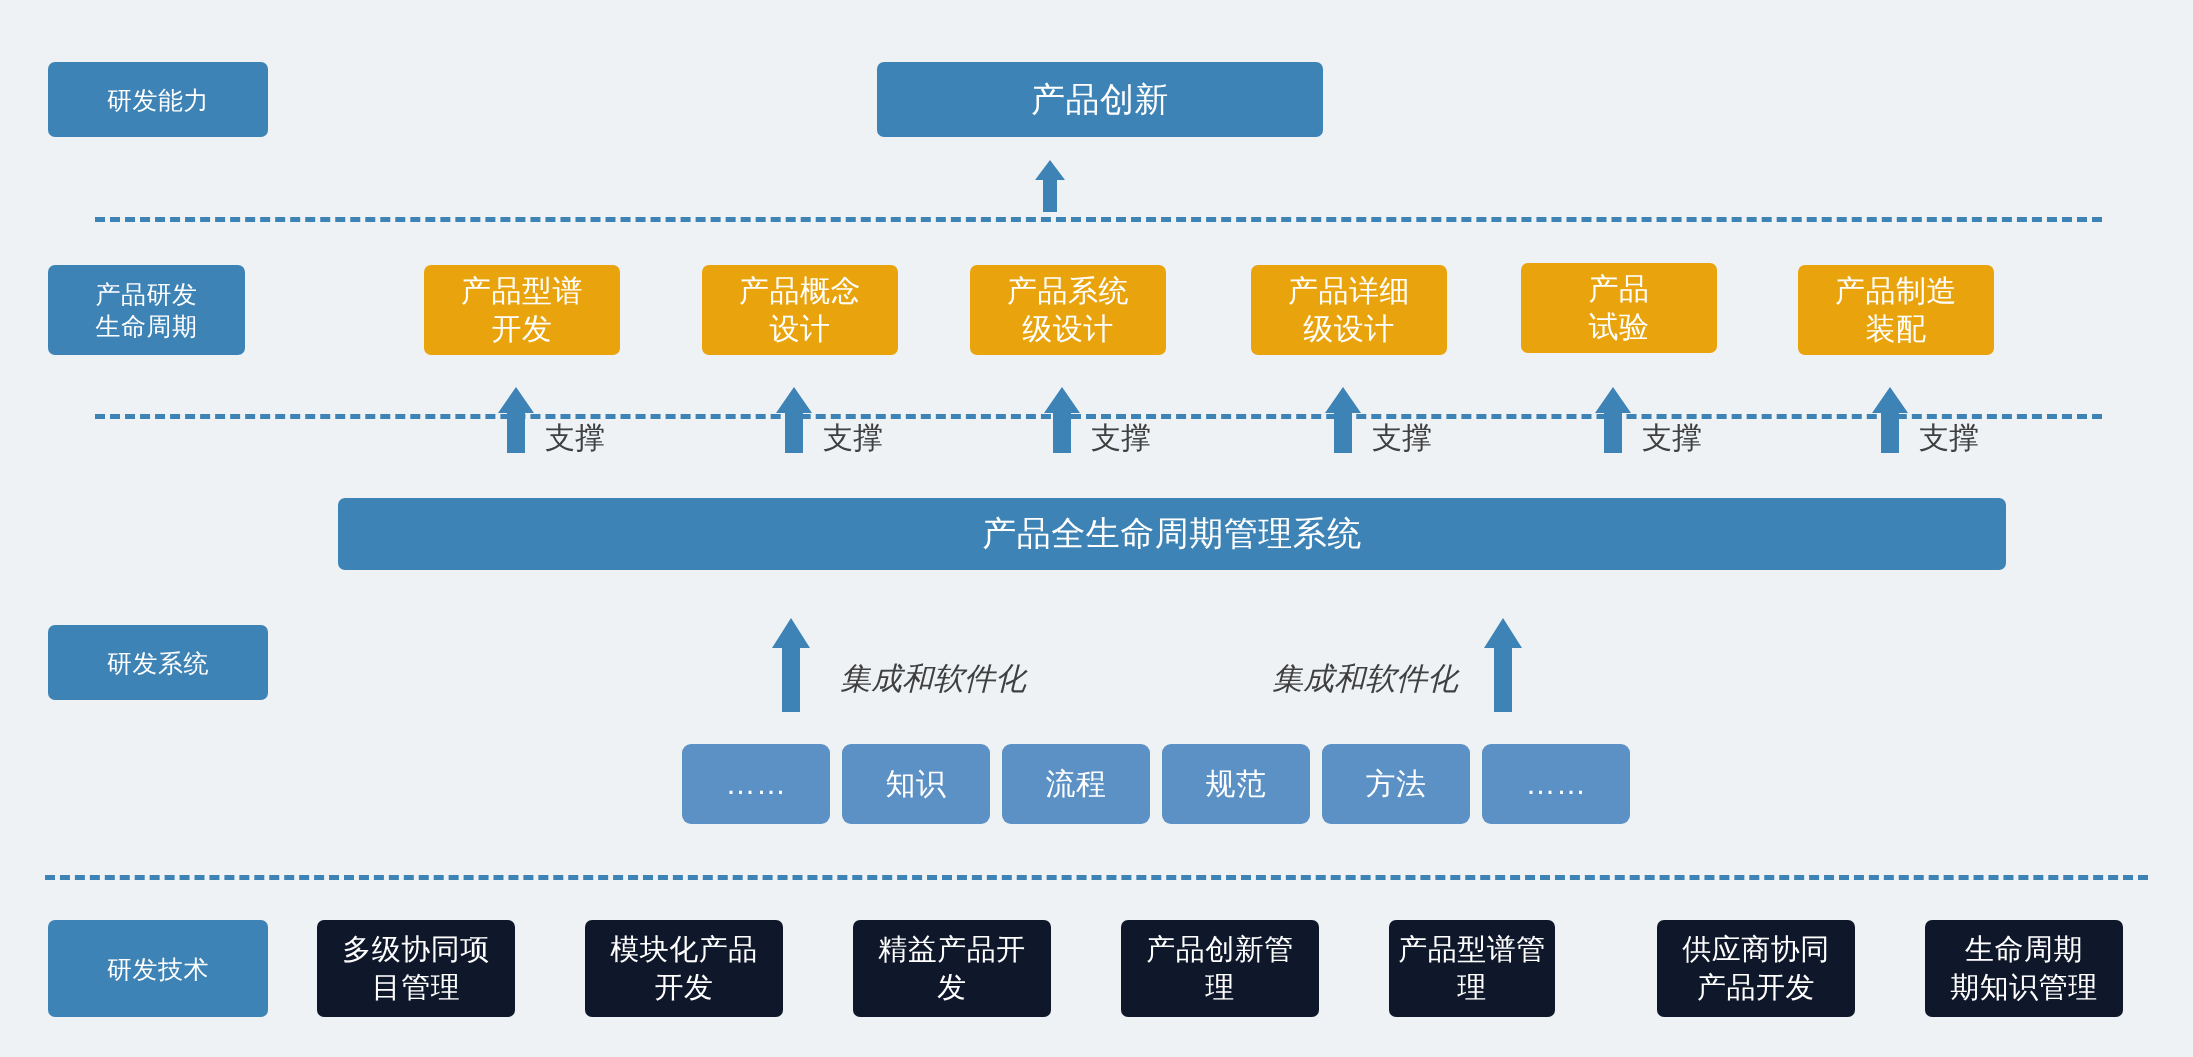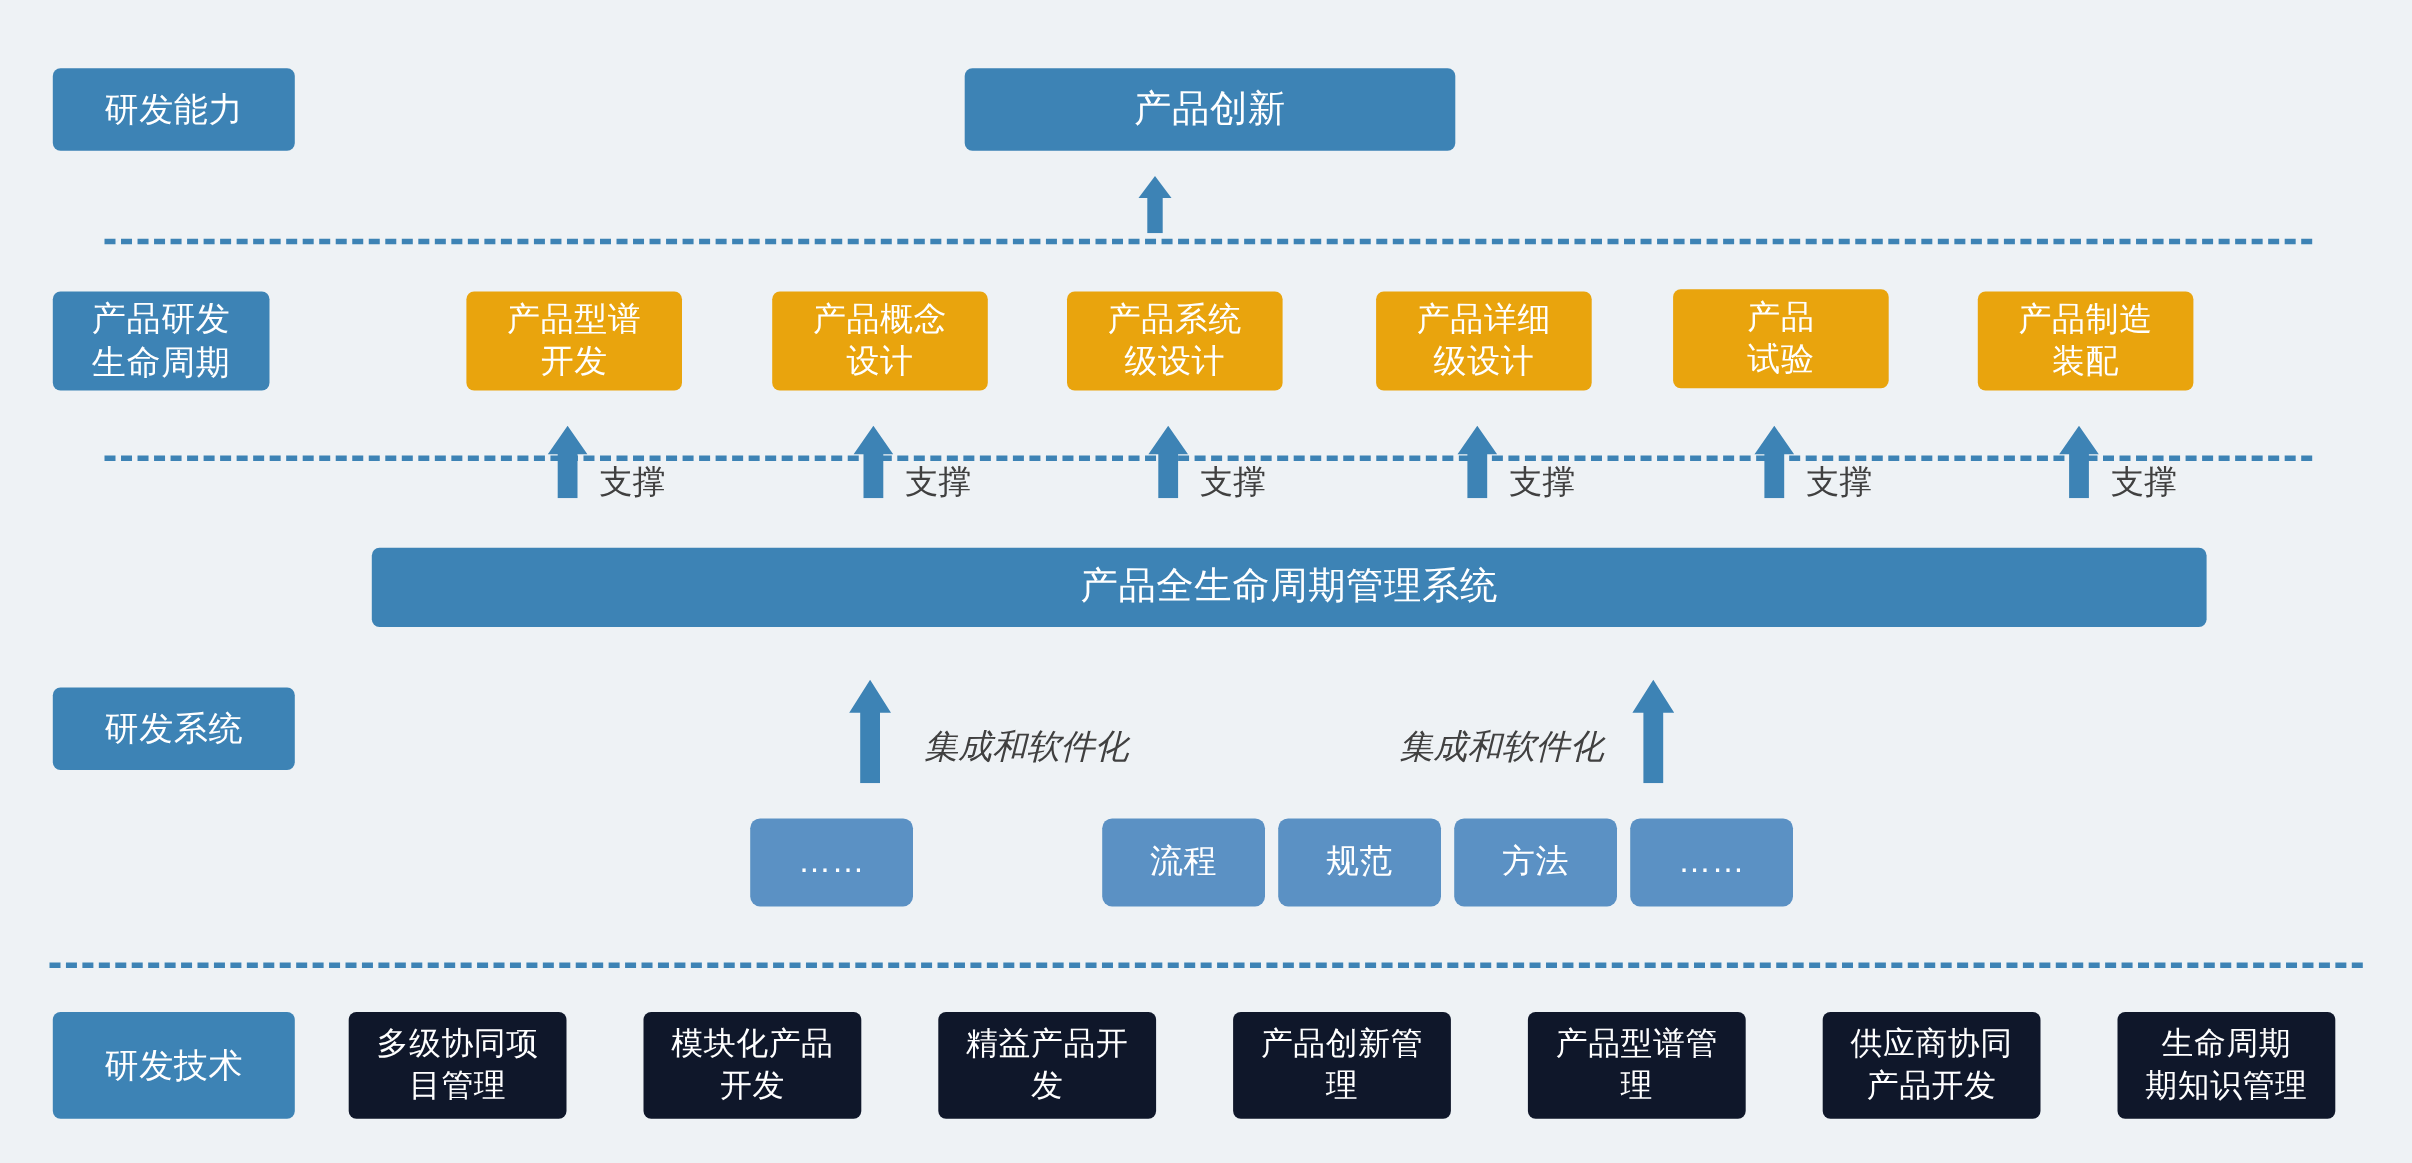--- a/index.html
+++ b/index.html
@@ -30,21 +30,21 @@
     text-align: center;
     color: #ffffff;
     border-radius: 7px;
     line-height: 1.28;
     white-space: pre-line;
     letter-spacing: 0.5px;
   }
 
   .box.label-blue {
     background: #3d83b5;
-    font-size: 31px;
+    font-size: 25px;
   }
   .box.stage-orange {
     background: #e9a40d;
     font-size: 30px;
   }
   .box.plm-bar {
     background: #3d83b5;
     font-size: 34px;
   }
   .box.asset-blue {
@@ -171,37 +171,38 @@
   <div class="caption big" style="left:840px; top:658px;">集成和软件化</div>
 
   <div class="arrow" style="left:1482px; top:618px;">
     <svg width="42" height="94" viewBox="0 0 42 94" aria-hidden="true">
       <polygon points="21,0 40,30 30,30 30,94 12,94 12,30 2,30" fill="#3d83b5"></polygon>
     </svg>
   </div>
   <div class="caption big" style="left:1272px; top:658px;">集成和软件化</div>
 
   <div class="box asset-blue" style="left:682px; top:744px; width:148px; height:80px;">……</div>
+  <div class="box asset-blue" style="left:842px; top:744px; width:148px; height:80px;">知识</div>
   <div class="box asset-blue" style="left:1002px; top:744px; width:148px; height:80px;">流程</div>
   <div class="box asset-blue" style="left:1162px; top:744px; width:148px; height:80px;">规范</div>
   <div class="box asset-blue" style="left:1322px; top:744px; width:148px; height:80px;">方法</div>
   <div class="box asset-blue" style="left:1482px; top:744px; width:148px; height:80px;">……</div>
 
   <div class="dashed" style="left:45px; top:875px; width:2103px;"></div>
 
   <div class="box label-blue" style="left:48px; top:920px; width:220px; height:97px;">研发技术</div>
 
   <div class="box tech-teal" style="left:317px; top:920px; width:198px; height:97px;">多级协同项
 目管理</div>
   <div class="box tech-teal" style="left:585px; top:920px; width:198px; height:97px;">模块化产品
 开发</div>
   <div class="box tech-teal" style="left:853px; top:920px; width:198px; height:97px;">精益产品开
 发</div>
   <div class="box tech-teal" style="left:1121px; top:920px; width:198px; height:97px;">产品创新管
 理</div>
-  <div class="box tech-teal" style="left:1389px; top:920px; width:198px; height:97px;">产品型谱管
+  <div class="box tech-teal" style="left:1389px; top:920px; width:166px; height:97px;">产品型谱管
 理</div>
   <div class="box tech-teal" style="left:1657px; top:920px; width:198px; height:97px;">供应商协同
 产品开发</div>
   <div class="box tech-teal" style="left:1925px; top:920px; width:198px; height:97px;">生命周期
 期知识管理</div>
 
 </div>
 
 </body></html>

